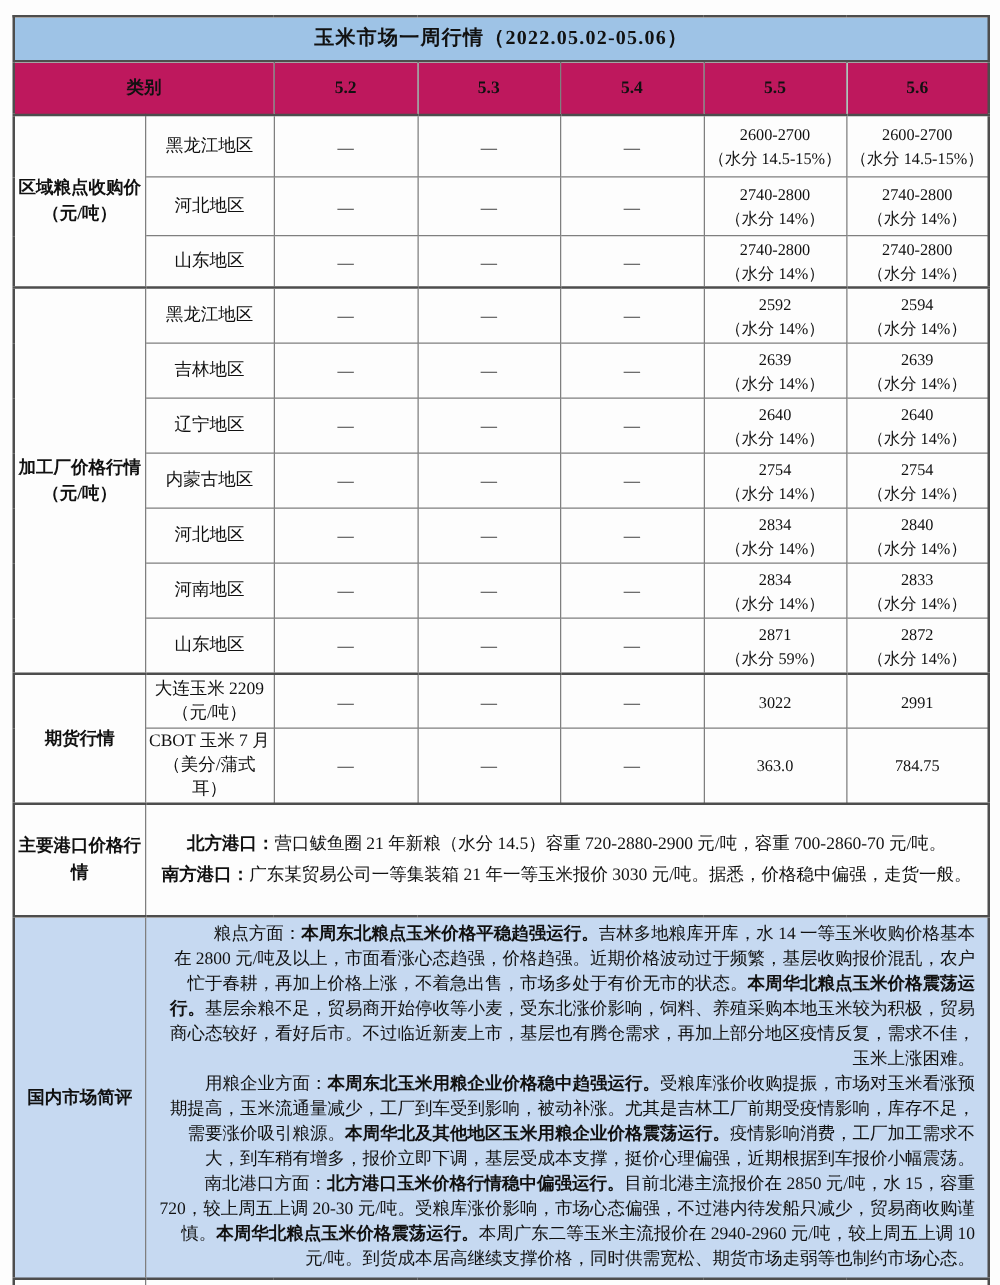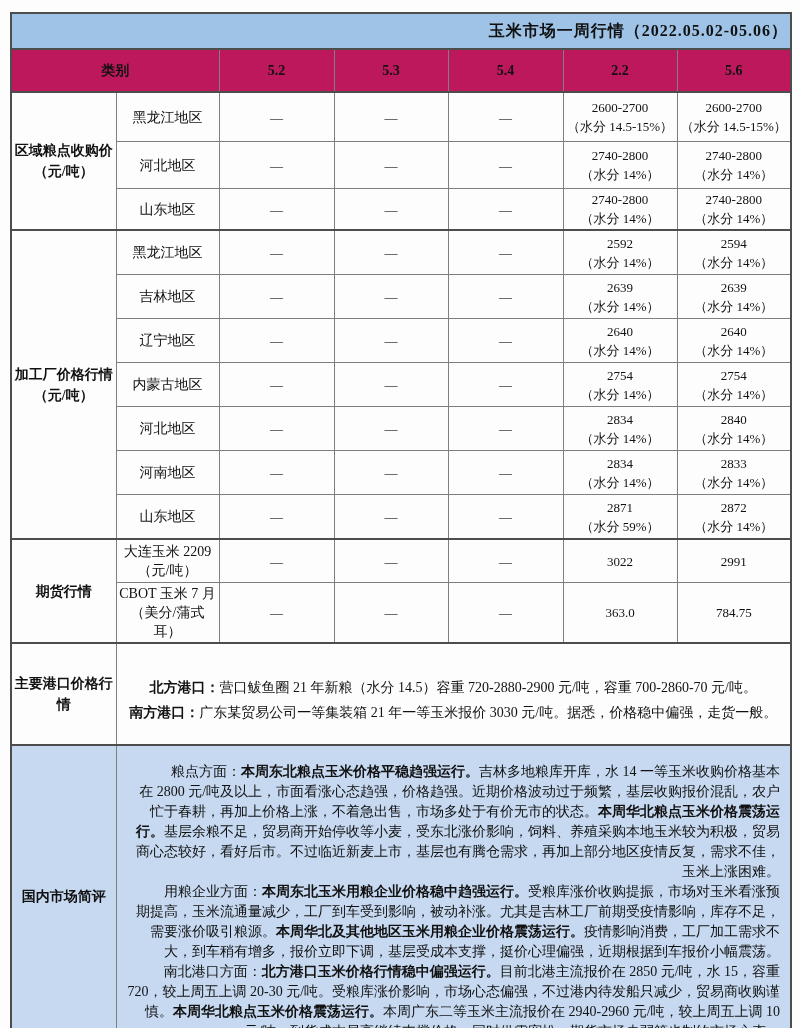--- a/index.html
+++ b/index.html
@@ -8,37 +8,37 @@
     font-family:"Liberation Serif","DejaVu Serif",serif;color:#111;
   }
   .sheet{position:absolute;left:10px;top:12px;width:780px;}
   table{border-collapse:collapse;width:780px;table-layout:fixed;border:2px solid #4d4d4d;}
   td{
     border:1px solid #7f7f7f;text-align:center;vertical-align:middle;
     padding:1px 2px;font-size:14px;line-height:20px;overflow:hidden;
   }
   .b{font-weight:bold;}
   
-  .rh-t td{height:32px;text-align:right;} .rh-h td{height:39px;}
+  .rh-t td{height:32px;} .rh-h td{height:39px;}
   .rh-a td{height:46px;} .rh-b td{height:44px;} .rh-c td{height:37px;}
   .rh-d td{height:41px;} .rh-e td{height:40px;} .rh-f td{height:47px;margin-left:32px;}
   .rh-g td{height:80px;text-align:center;} .rh-i td{height:255px;} .rh-j td{height:61px;}
   
   .title-row td{
     background:#9ec3e6;font-weight:bold;font-size:16px;
     border-bottom:2px solid #4d4d4d;letter-spacing:1px;
   }
   .head-row td{background:#be185d;font-weight:bold;border-bottom:2px solid #4d4d4d;}
   tr.sec-top td{border-top:2px solid #4d4d4d;}
   .review-row td{background:#c6d9f1;}
   
   .sec-label{font-weight:bold;white-space:pre-line;line-height:21px;}
   .region{white-space:pre-line;line-height:19px;}
   .val{font-size:13px;white-space:pre-line;line-height:19px;}
-  .longtext{text-align:left;padding:16px 10px 4px 10px;}
+  .longtext{text-align:left;padding:4px 10px 4px 10px;}
   .port-line{font-size:14px;line-height:25px;margin:0;}
   .para{margin:0;text-indent:2.2em;font-size:14px;line-height:20px;text-align:right;}
 </style>
 </head>
 <body>
 
 <div class="sheet">
 <table>
   <colgroup>
     <col style="width:105px">
@@ -53,21 +53,21 @@
   <tbody>
         <tr class="title-row rh-t">
     <td colspan="7">玉米市场一周行情（2022.05.02-05.06）</td>
   </tr>
 
   <tr class="head-row rh-h">
     <td colspan="2">类别</td>
     <td>5.2</td>
     <td>5.3</td>
     <td>5.4</td>
-    <td>2.2</td>
+    <td>5.5</td>
     <td>5.6</td>
   </tr>
 
   <tr class="rh-a sec-top">
     <td rowspan="3" class="sec-label">区域粮点收购价
 （元/吨）</td>
     <td class="region">黑龙江地区</td>
     <td class="val">—</td>
     <td class="val">—</td>
     <td class="val">—</td>

